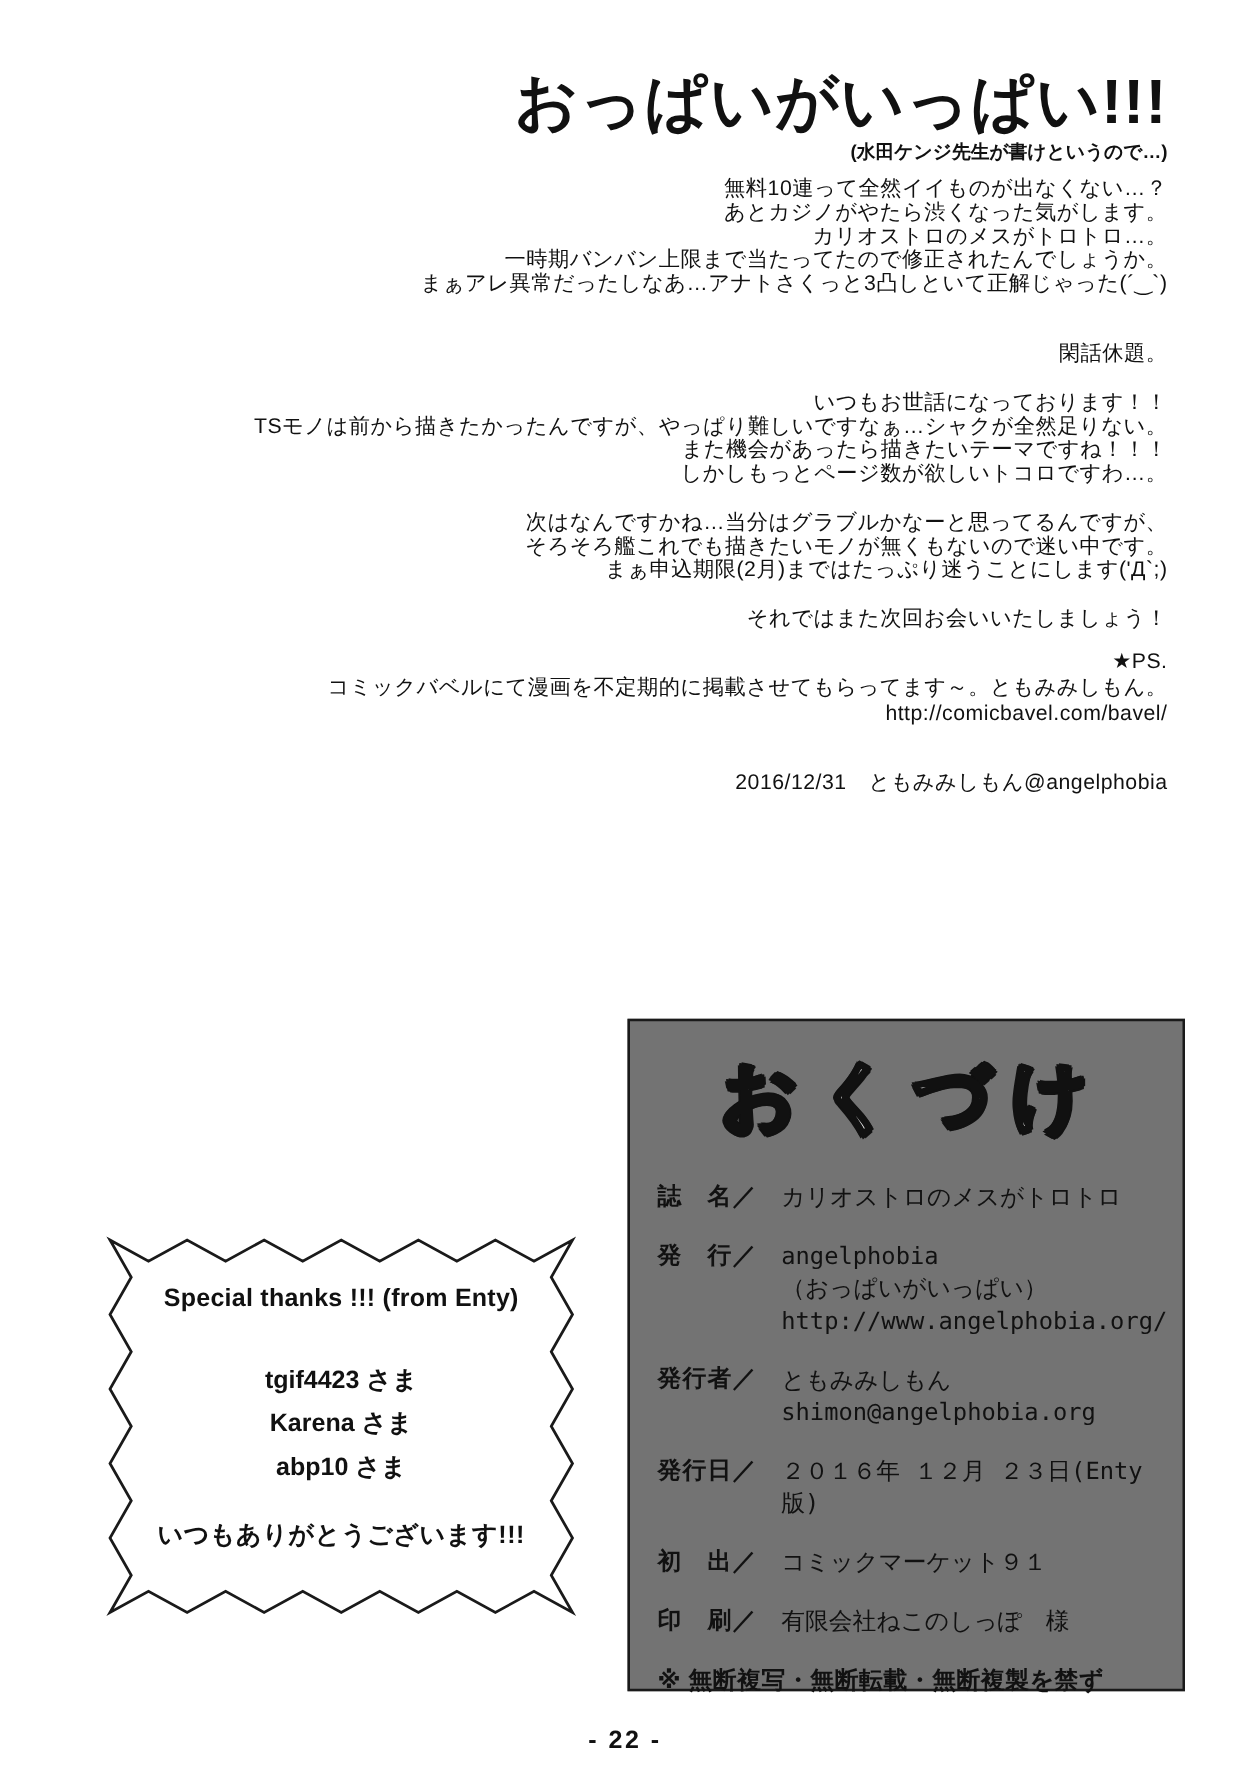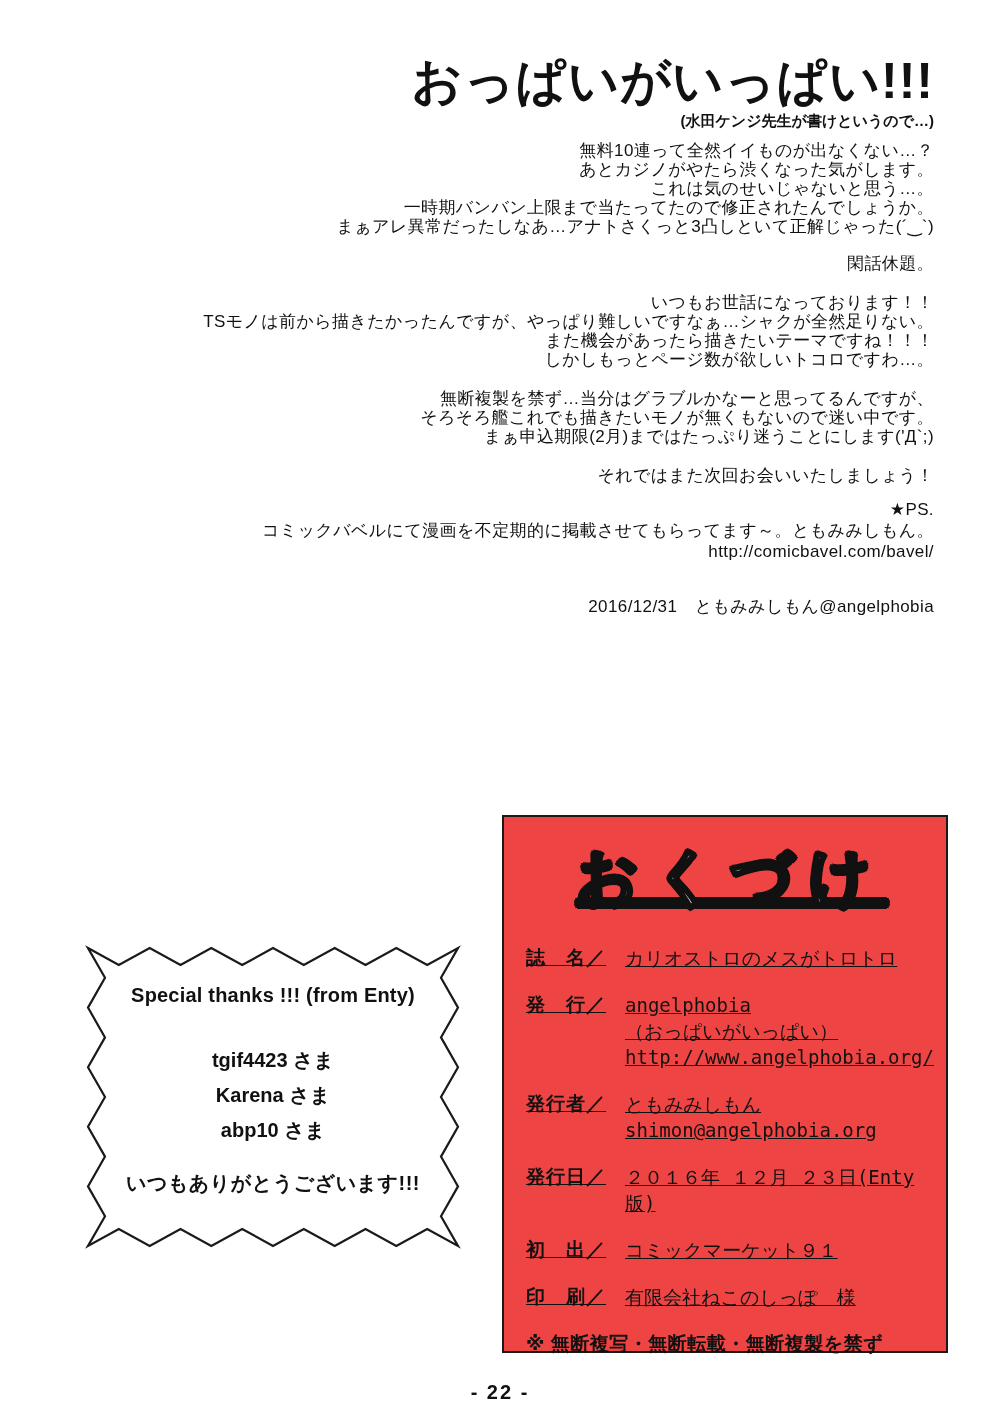--- a/index.html
+++ b/index.html
@@ -9,34 +9,34 @@
     font-family:"Liberation Sans","DejaVu Sans",sans-serif;
     overflow:hidden;
   }
   
   .afterword { position:absolute; top:52px; left:0; right:62px; text-align:right; }
   .aw-title { font-size:50px; font-weight:900; letter-spacing:1px; line-height:58px; margin:0; }
   .aw-subtitle { font-size:15px; font-weight:700; margin-top:2px; }
   .para { font-size:17px; line-height:19px; letter-spacing:0.4px; margin-top:20px; }
   .para div { white-space:nowrap; }
   .para.first { margin-top:10px; }
-  .para.aside { margin-top:18px;padding-left:44px; }
+  .para.aside { margin-top:37px;padding-left:44px; }
   .para.ps { line-height:21px; margin-top:14px; }
   .signoff { font-size:17px; margin-top:33px; letter-spacing:0.4px; }
   
-  .thanks-box { position:absolute; left:84px; top:948px; width:370px; height:298px; }
+  .thanks-box { position:absolute; left:84px; top:992px; width:370px; height:298px; }
   .thanks-box svg { position:absolute; left:-4px; top:-4px; overflow:visible; }
   .thanks-content { position:absolute; inset:0; text-align:center; font-weight:700; }
   .thanks-title { margin-top:36px; font-size:20px; letter-spacing:0.2px; }
   .thanks-names { margin-top:36px; font-size:20px; line-height:35px; }
   .thanks-closing { margin-top:22px; font-size:20px; letter-spacing:0.5px; }
   
   .colophon-box {
     position:absolute; left:498px; top:815px; width:446px; height:538px;
-    border:2px solid #1a1a1a; box-sizing:border-box; background:#ef4444;text-decoration:underline;
+    border:2px solid #1a1a1a; box-sizing:border-box; background:#737373;
   }
   .colophon-title {
     text-align:center; margin-top:14px; padding-left:14px;
     font-size:60px; font-weight:800; letter-spacing:16px; line-height:92px;
     color:#ffffff; -webkit-text-stroke:3px #111;
     text-shadow:
       3px 0 0 #111, -3px 0 0 #111, 0 3px 0 #111, 0 -3px 0 #111,
       2px 2px 0 #111, -2px 2px 0 #111, 2px -2px 0 #111, -2px -2px 0 #111;
   }
   .colophon-rows { margin:22px 14px 0 22px; display:flex; flex-direction:column; gap:21px; }
@@ -55,36 +55,36 @@
 
 <div class="page">
 
   <div class="afterword">
     <h1 class="aw-title">おっぱいがいっぱい!!!</h1>
     <div class="aw-subtitle">(水田ケンジ先生が書けというので…)</div>
 
     <div class="para first">
         <div>無料10連って全然イイものが出なくない…？</div>
         <div>あとカジノがやたら渋くなった気がします。</div>
-        <div>これは気のせいじゃないと思う…。</div>
+        <div>カリオストロのメスがトロトロ…。</div>
         <div>一時期バンバン上限まで当たってたので修正されたんでしょうか。</div>
         <div>まぁアレ異常だったしなあ…アナトさくっと3凸しといて正解じゃった(´‿`)</div>
       </div>
 
     <div class="para aside">閑話休題。</div>
 
     <div class="para">
         <div>いつもお世話になっております！！</div>
         <div>TSモノは前から描きたかったんですが、やっぱり難しいですなぁ…シャクが全然足りない。</div>
         <div>また機会があったら描きたいテーマですね！！！</div>
         <div>しかしもっとページ数が欲しいトコロですわ…。</div>
       </div>
 
     <div class="para">
-        <div>無断複製を禁ず…当分はグラブルかなーと思ってるんですが、</div>
+        <div>次はなんですかね…当分はグラブルかなーと思ってるんですが、</div>
         <div>そろそろ艦これでも描きたいモノが無くもないので迷い中です。</div>
         <div>まぁ申込期限(2月)まではたっぷり迷うことにします('Д`;)</div>
       </div>
 
     <div class="para">それではまた次回お会いいたしましょう！</div>
 
     <div class="para ps">
         <div>★PS.</div>
         <div>コミックバベルにて漫画を不定期的に掲載させてもらってます～。ともみみしもん。</div>
         <div>http://comicbavel.com/bavel/</div>

